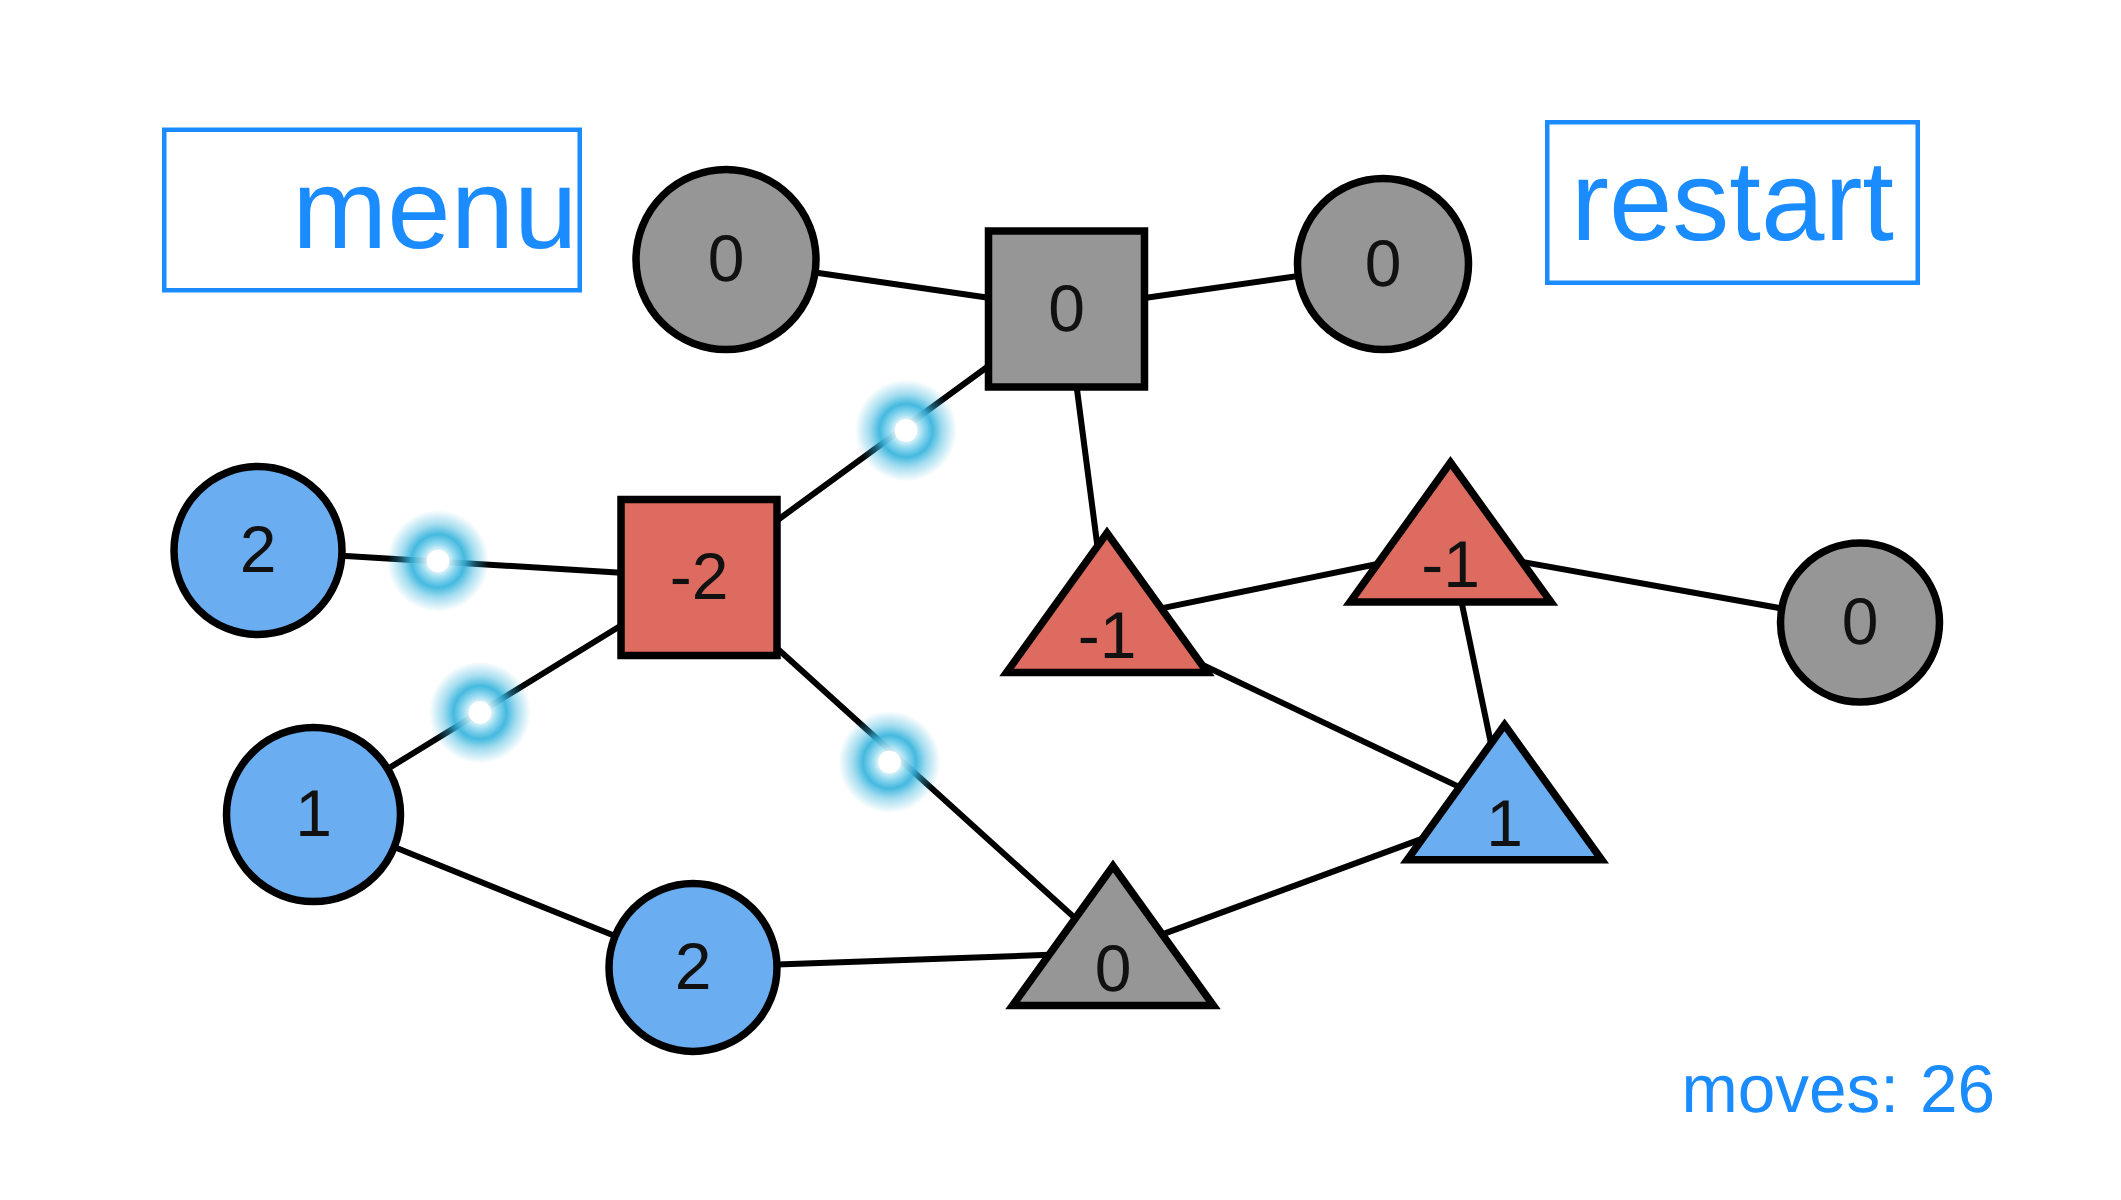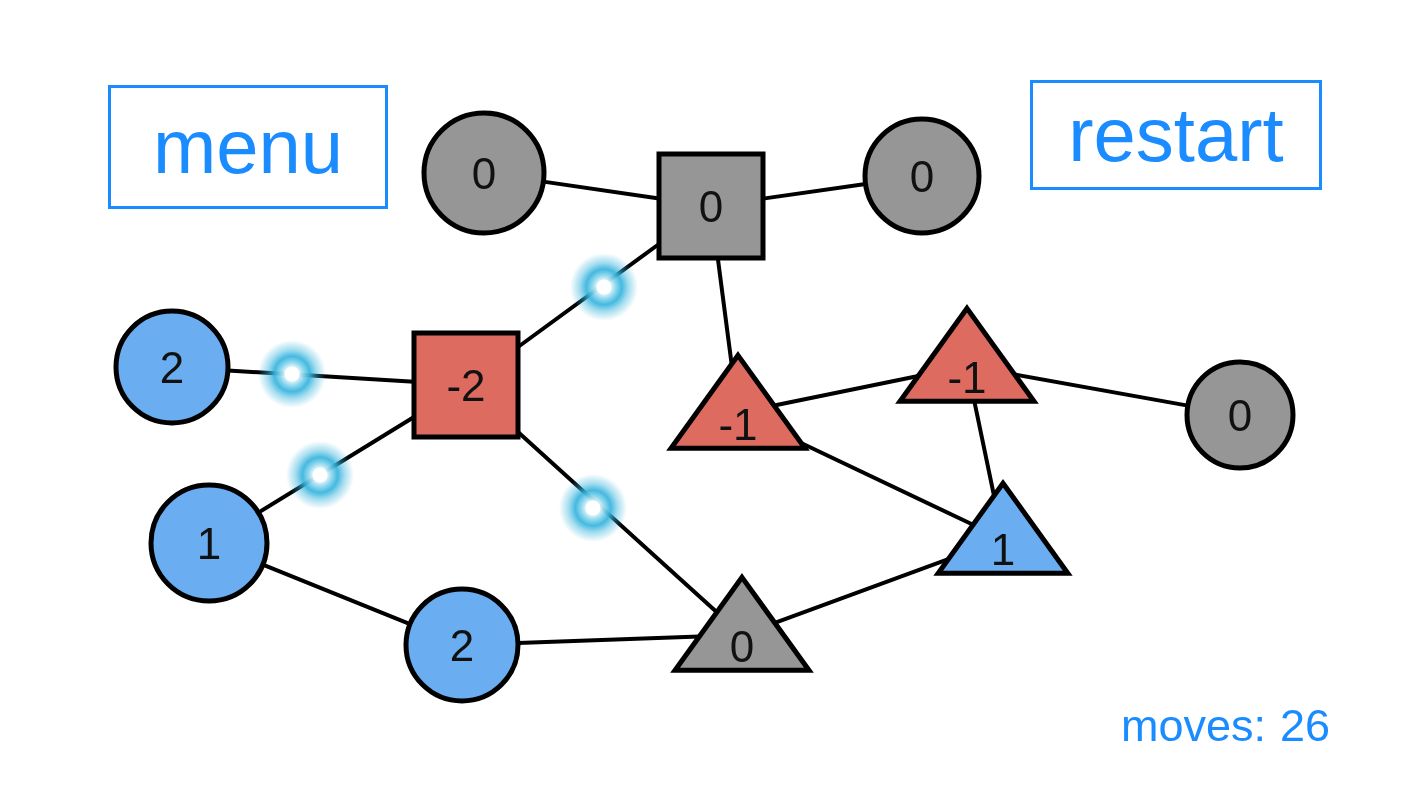--- a/index.html
+++ b/index.html
@@ -27,22 +27,22 @@
     justify-content: center;
     cursor: pointer;
     user-select: none;
   }
   .hud-btn span {
     color: #1a8cff;
     font-family: "Liberation Sans", sans-serif;
     font-weight: 400;
     line-height: 1;
   }
-  #menu-btn  { left: 108px; top: 85px; width: 280px; height: 124px; }
-  #restart-btn { left: 1030px; top: 80px; width: 292px; height: 110px; }
+  #menu-btn  { left: 108px; top: 85px; width: 280px; height: 110px; justify-content: flex-end; }
+  #restart-btn { left: 1030px; top: 80px; width: 250px; height: 110px; }
   #menu-btn span, #restart-btn span { font-size: 76px; letter-spacing: 0px; }
 
   #score-panel {
     position: absolute;
     right: 72px;
     bottom: 48px;
     text-align: right;
     color: #1a8cff;
     font-family: "Liberation Sans", sans-serif;
     font-size: 45px;

